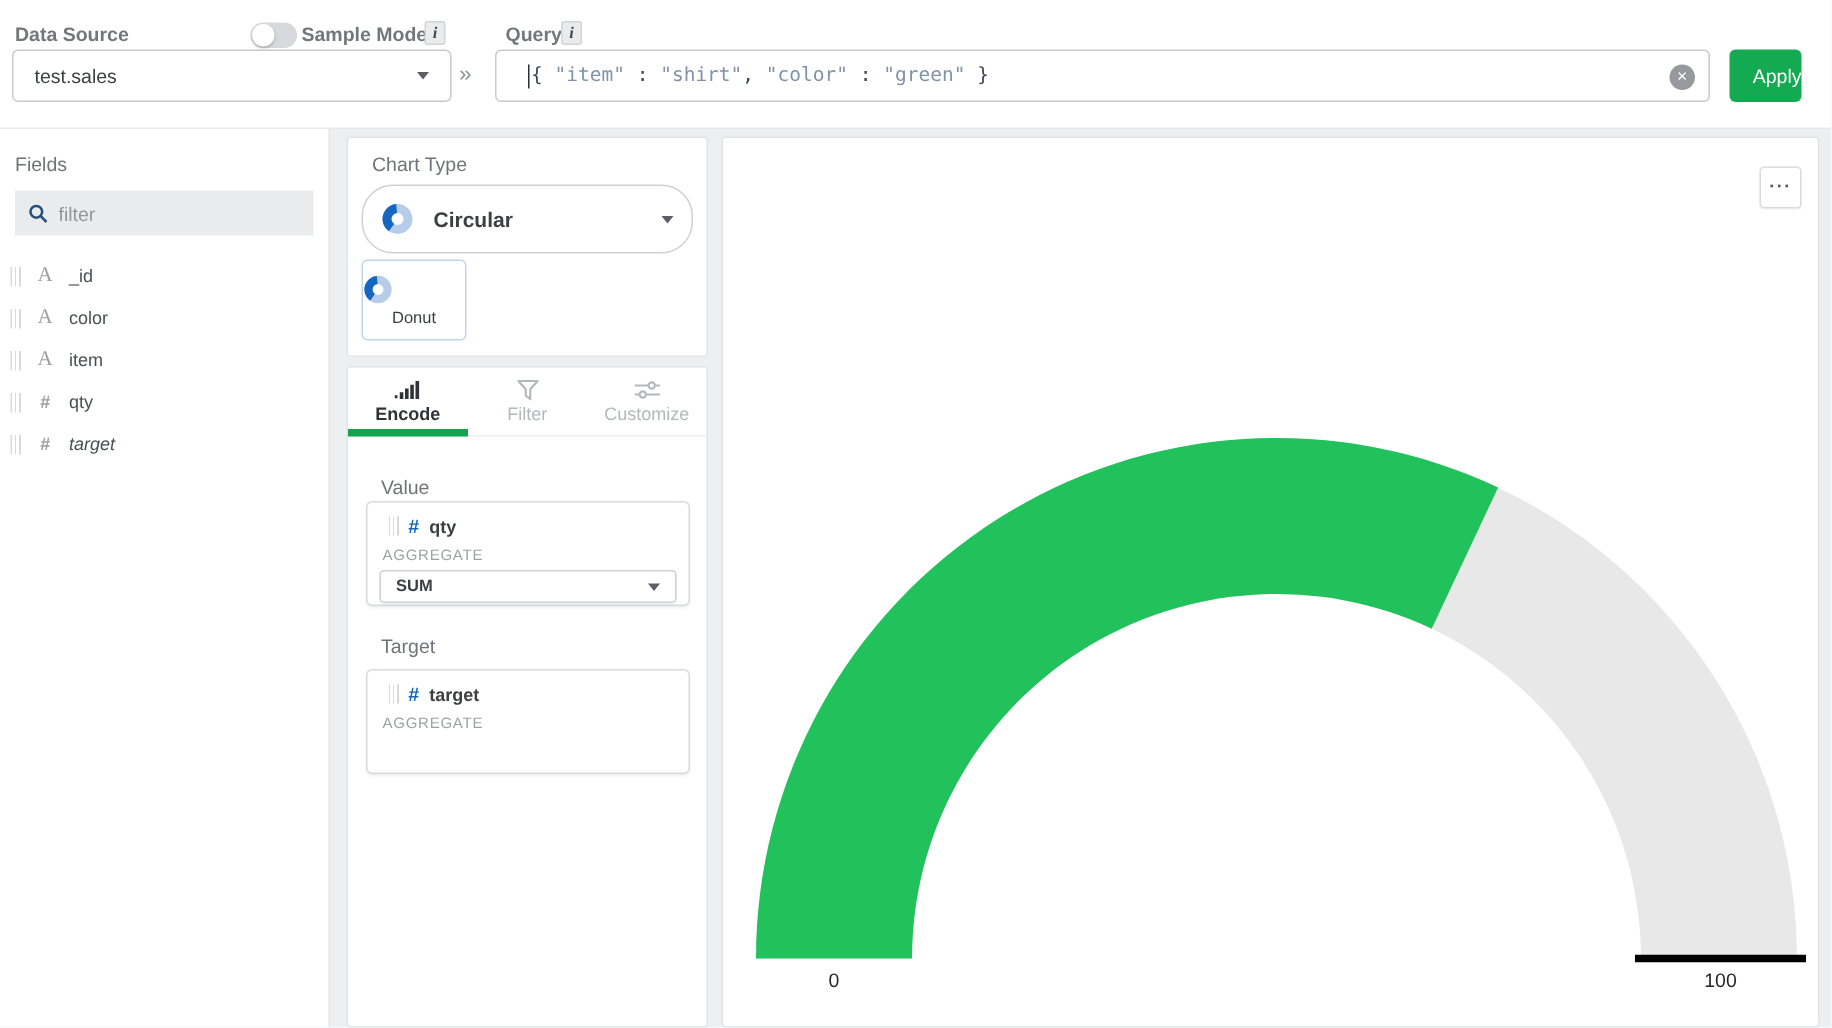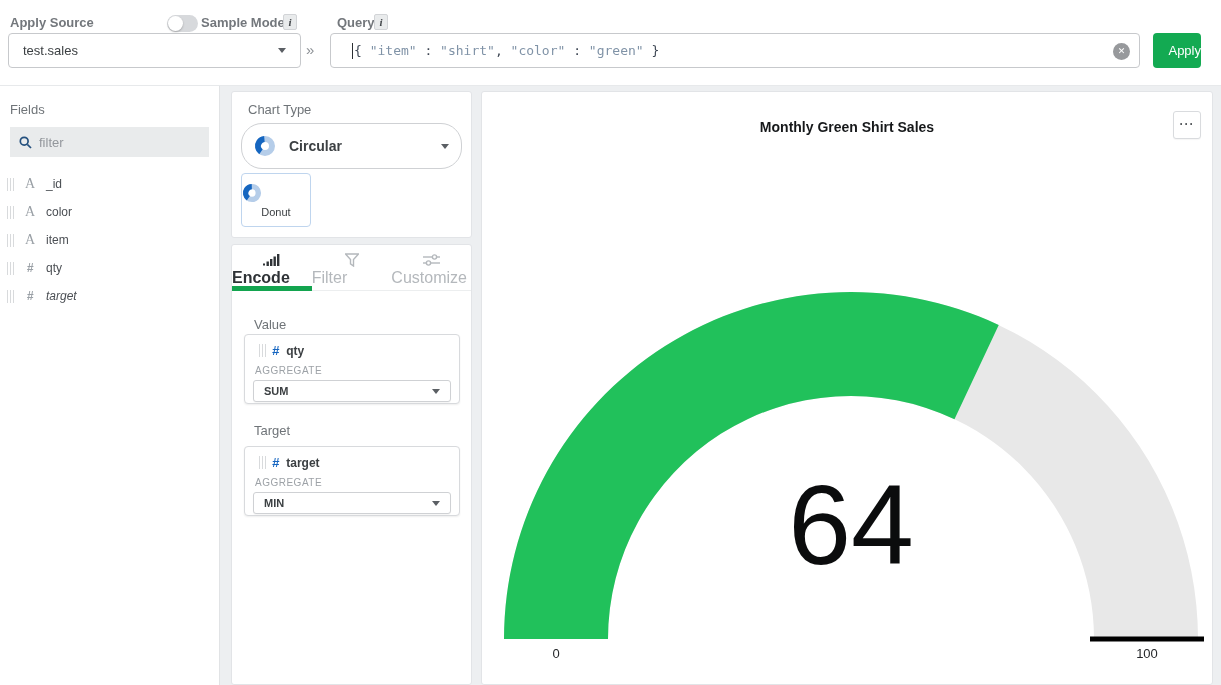--- a/index.html
+++ b/index.html
@@ -61,21 +61,21 @@
   .ct-select { left:9px; top:31px; width:221px; height:46px; padding:0 12px; border-color:#cfd1d4;border-radius:21px; }
   .ct-select .txt { font-size:14px; font-weight:600; color:#3c4043; margin-left:13px; }
   .subtype { position:absolute; top:81px; height:54px; border:1px solid #bfd5ee; border-radius:4px; background:#fff; cursor:pointer;
     display:flex; flex-direction:column; justify-content:center; gap:3px; font-size:11px; color:#3c4043; font-family:inherit; }
   .subtype.selected { background:var(--selected-blue,#155cb0); border-color:var(--selected-blue,#155cb0); color:#fff; font-weight:700; }
   #subtype-donut { left:9px; width:70px; }
   #subtype-gauge { left:84px; width:72px; }
 
   
   .tabs { position:relative; display:flex; height:46px; border-bottom:1px solid #eceeef; }
-  .tab { position:relative; flex:1; text-align:left; padding-top:8px; font-size:16px; color:#b4b8bc; cursor:pointer; }
+  .tab { position:relative; flex:1; text-align:center; padding-top:8px; font-size:12px; color:#b4b8bc; cursor:pointer; }
   .tab .ticon { display:block; height:14px; margin:0 auto 2px; }
   .tab.active { color:#2f3337; font-weight:700; }
   .tab.active::after { content:""; position:absolute; left:0; right:0; bottom:-1px; height:5px; background:var(--tab-green,#13a44f); }
   .sec-label { position:absolute; left:22px; font-size:13px; color:#6f7478; }
   .enc-card { position:absolute; left:12px; width:216px; height:70px; border:1px solid #d8dadd; border-radius:4px; background:#fff;
     box-shadow:0 1px 2px rgba(0,0,0,.07); cursor:grab; }
   .enc-row { display:flex; align-items:center; padding:8px 0 0 7px; }
   .enc-row .hash { color:#1565c0; font-weight:700; font-style:italic; font-size:13px; margin-left:6px; }
   .enc-row .fld { margin-left:7px; font-size:12px; font-weight:700; color:#3c4043; }
   .agg-label { margin:7px 0 0 10px; font-size:10px; color:#9da2a7; letter-spacing:.5px; }
@@ -89,21 +89,21 @@
   #gauge-svg { position:absolute; left:0; top:0; }
   .gauge-value { position:absolute; left:169px; top:377px; width:400px; text-align:center; font-size:113px; line-height:113px; color:#0b0c0d; }
   .gauge-axis-label { position:absolute; top:554px; width:60px; text-align:center; font-size:13px; color:#25272a; }
   #gauge-min { left:44px; }
   #gauge-max { left:635px; }
 </style>
 </head>
 <body>
 
 <div class="topbar">
-  <span class="tb-label" style="left:10px">Apply Source</span>
+  <span class="tb-label" style="left:10px">Data Source</span>
   <div class="toggle">
       <div class="knob"></div>
     </div>
   <span class="tb-label" style="left:201px">Sample Mode</span>
   <span class="info-badge" style="left:283px">i</span>
   <span class="tb-label" style="left:337px">Query</span>
   <span class="info-badge" style="left:374px">i</span>
 
   <div class="select-box ds-select">
     <span class="txt">test.sales</span>
@@ -218,31 +218,25 @@
   </div>
 
   <span class="sec-label" style="top:178px">Target</span>
   <div class="enc-card" style="top:201px">
     <div class="enc-row">
       <span class="handle"></span>
       <span class="hash">#</span>
       <span class="fld">target</span>
     </div>
     <div class="agg-label">AGGREGATE</div>
-    <div class="agg-select">
-      <span>MIN</span>
-      <span class="caret"></span>
-    </div>
   </div>
 </div>
 
 <div class="card" id="chart-card">
-  <div class="chart-title">Monthly Green Shirt Sales</div>
   <div class="menu-btn">···</div>
   <svg id="gauge-svg" width="732" height="594" viewBox="0 0 732 594">
     <path d="M 22 547 A 347 347 0 0 1 716 547 L 612 547 A 243 243 0 0 0 126 547 Z" fill="#e8e8e8"></path>
     <path d="M 22 547 A 347 347 0 0 1 516.7454141730802 233.02501279429123 L 472.46436785031267 327.12702625075724 A 243 243 0 0 0 126 547 Z" fill="#21c15b"></path>
     <line x1="608" y1="547" x2="722" y2="547" stroke="#000000" stroke-width="5"></line>
   </svg>
-  <div class="gauge-value">64</div>
   <div class="gauge-axis-label" id="gauge-min">0</div>
   <div class="gauge-axis-label" id="gauge-max">100</div>
 </div>
 
 </body></html>

